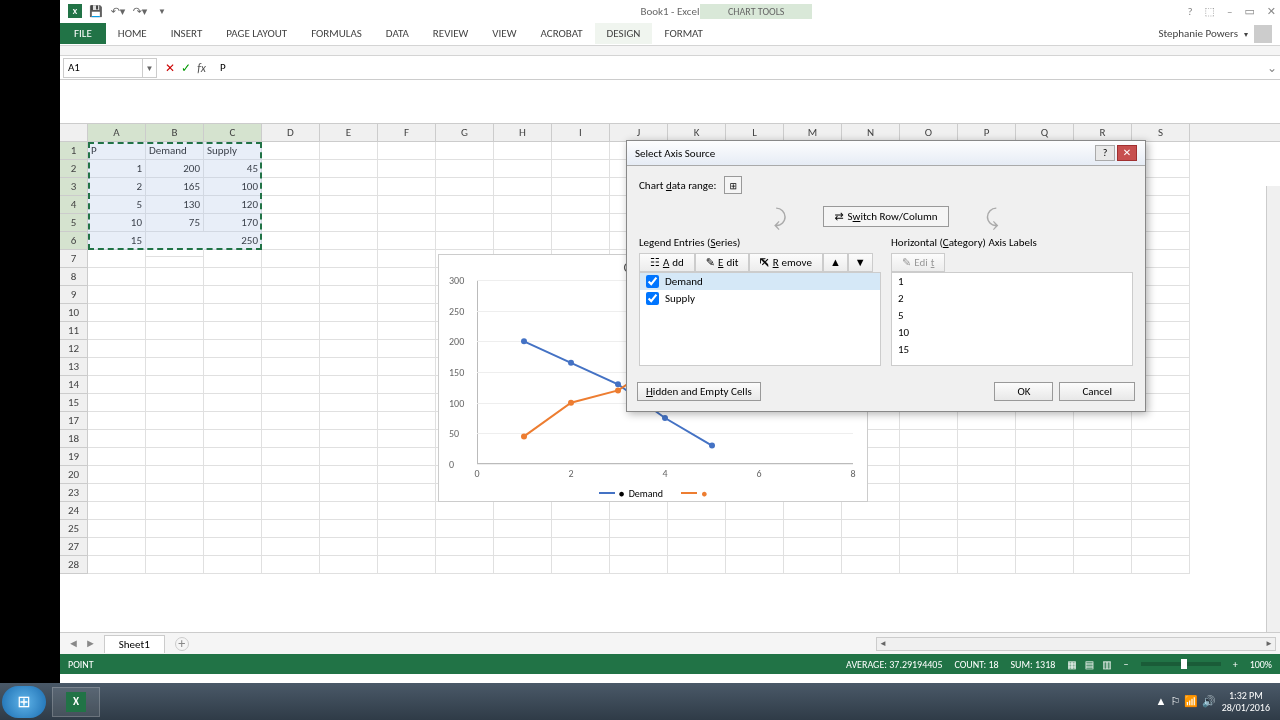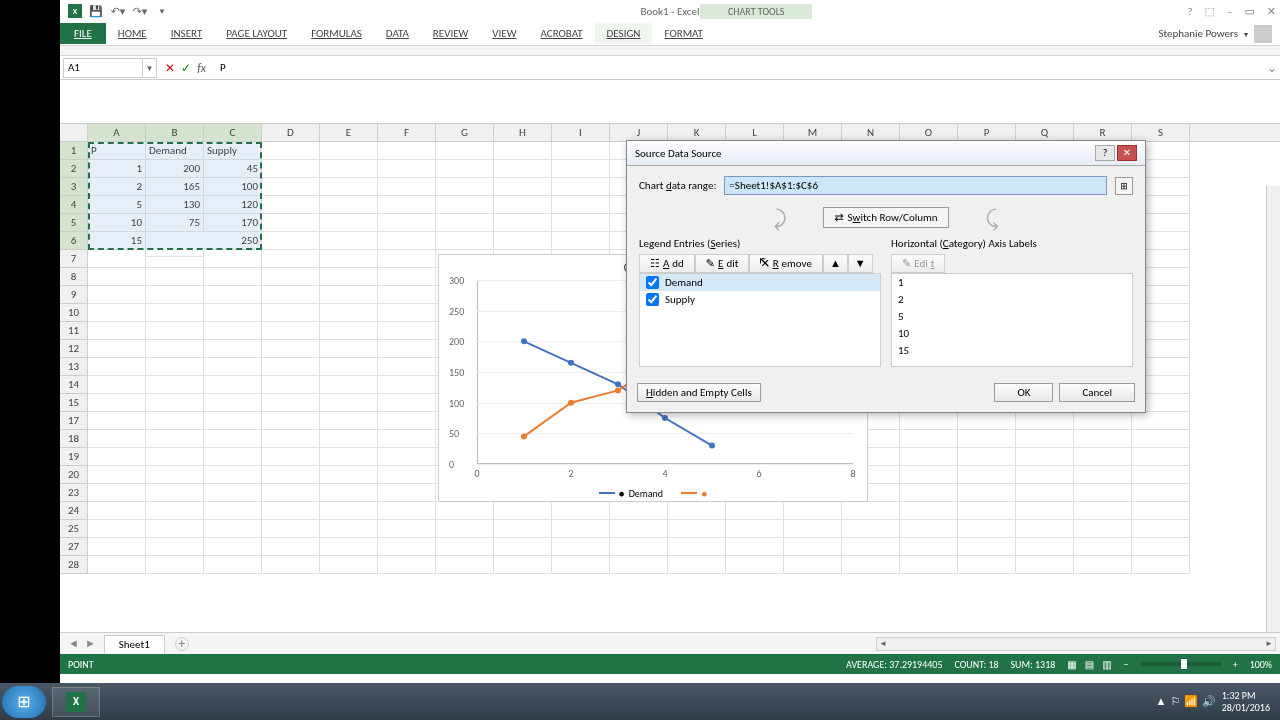--- a/index.html
+++ b/index.html
@@ -5,21 +5,21 @@
 * { box-sizing: border-box; margin: 0; padding: 0; font-family: "Segoe UI", Calibri, Arial, sans-serif; }
 body { background: #000; width: 1280px; height: 720px; overflow: hidden; position: relative; font-size: 12px; }
 .app { width: 1220px; height: 683px; background: #fff; position: absolute; top: 0; left: 60px; }
 .title-bar { height: 22px; background: #fff; display: flex; align-items: center; font-size: 11px; color: #444; position: relative; }
 .qat { display: flex; align-items: center; gap: 6px; padding-left: 8px; }
 .qat-icon { width: 16px; height: 16px; display: flex; align-items: center; justify-content: center; color: #666; }
 .title-text { position: absolute; left: 50%; transform: translateX(-50%); color: #666; }
 .chart-tools { position: absolute; left: 640px; color: #666; font-size: 10px; background: #d9e8d8; padding: 1px 28px; }
 .win-controls { position: absolute; right: 4px; display: flex; gap: 12px; color: #888; }
 .ribbon-tabs { height: 24px; background: #fff; display: flex; align-items: center; border-bottom: 1px solid #d4d4d4; font-size: 11px; }
-.ribbon-tab { padding: 4px 12px; color: #444; cursor: pointer; text-decoration: underline; }
+.ribbon-tab { padding: 4px 12px; color: #444; cursor: pointer; }
 .ribbon-tab.file { background: #217346; color: #fff; padding: 4px 14px; }
 .user-area { margin-left: auto; padding-right: 8px; display: flex; align-items: center; gap: 6px; color: #444; }
 .user-avatar { width: 18px; height: 18px; background: #ccc; }
 .ribbon-space { height: 10px; background: #f5f5f5; border-bottom: 1px solid #d4d4d4; }
 .formula-bar { height: 24px; display: flex; align-items: center; border-bottom: 1px solid #ccc; padding: 0; }
 .name-box { width: 80px; height: 20px; border: 1px solid #ccc; margin-left: 3px; padding: 1px 4px; font-size: 11px; display: flex; align-items: center; }
 .name-box-arrow { width: 14px; height: 20px; border: 1px solid #ccc; border-left: none; display: flex; align-items: center; justify-content: center; font-size: 8px; color: #666; }
 .fx-btns { display: flex; gap: 6px; padding: 0 8px; color: #888; align-items: center; }
 .fx-label { font-style: italic; color: #555; font-size: 12px; }
 .formula-input { flex: 1; padding: 2px 6px; font-size: 11px; }
@@ -85,21 +85,21 @@
 .status-left { }
 .status-right { margin-left: auto; display: flex; gap: 12px; align-items: center; }
 .view-btns { display: flex; gap: 8px; }
 .zoom-slider { width: 80px; height: 4px; background: #1a5c38; position: relative; }
 .zoom-slider::after { content:""; position:absolute; left:50%; top:-3px; width:6px; height:10px; background:#fff; }
 .taskbar { position: absolute; bottom: 0; left: 0; right: 0; height: 37px; background: linear-gradient(#4a5968,#2f3b47); display: flex; align-items: center; padding: 0 2px; }
 .start-orb { width: 44px; height: 32px; border-radius: 16px; background: radial-gradient(circle,#5fb3e8,#1a6cb0); display:flex;align-items:center;justify-content:center; }
 .task-item { width: 48px; height: 30px; margin-left: 6px; background: rgba(255,255,255,0.1); border: 1px solid rgba(255,255,255,0.2); display:flex;align-items:center;justify-content:center; }
 .tray { margin-left: auto; display: flex; align-items: center; gap: 6px; color: #fff; font-size: 10px; padding-right: 8px; }
 .tray-icons { display: flex; gap: 4px; font-size: 11px; }
-.clock { line-height: 1.2; }
+.clock { text-align: center; line-height: 1.2; }
 .vscroll { position: absolute; right: 0; top: 62px; bottom: 0; width: 14px; background: #f0f0f0; border-left: 1px solid #ccc; }
 .excel-icon { width:14px; height:14px; background: #217346; color:#fff; font-size:8px; font-weight:bold; text-align:center; line-height:14px; }
 .underline-key { text-decoration: underline; }
 .cursor-arrow { position: absolute; left: 758px; top: 254px; z-index: 30; font-size: 14px; color: #000; pointer-events: none; }
 </style>
 </head>
 <body>
 
 <div class="app">
 
@@ -790,30 +790,29 @@
       <span>−</span>
       <div class="zoom-slider"></div>
       <span>+</span>
       <span>100%</span>
     </div>
   </div>
 </div>
 
 <div class="dialog">
   <div class="dialog-title">
-    <span>Source Data Source</span>
+    <span>Select Axis Source</span>
     <div class="dialog-close">
       <div class="dlg-btn-q">?</div>
       <div class="dlg-btn-x">✕</div>
     </div>
   </div>
   <div class="dialog-body">
     <div class="dlg-row">
       <span>Chart <span class="underline-key">d</span>ata range:</span>
-      <div class="dlg-input" style="background:#cde6f7;">=Sheet1!$A$1:$C$6</div>
       <div class="range-picker">⊞</div>
     </div>
     <div class="switch-row">
       <div class="arrow-curve">⤸</div>
       <div class="switch-btn">
           <span>⇄</span>
           <span>S<span class="underline-key">w</span>itch Row/Column</span>
         </div>
       <div class="arrow-curve" style="transform:scaleX(-1);">⤸</div>
     </div>

